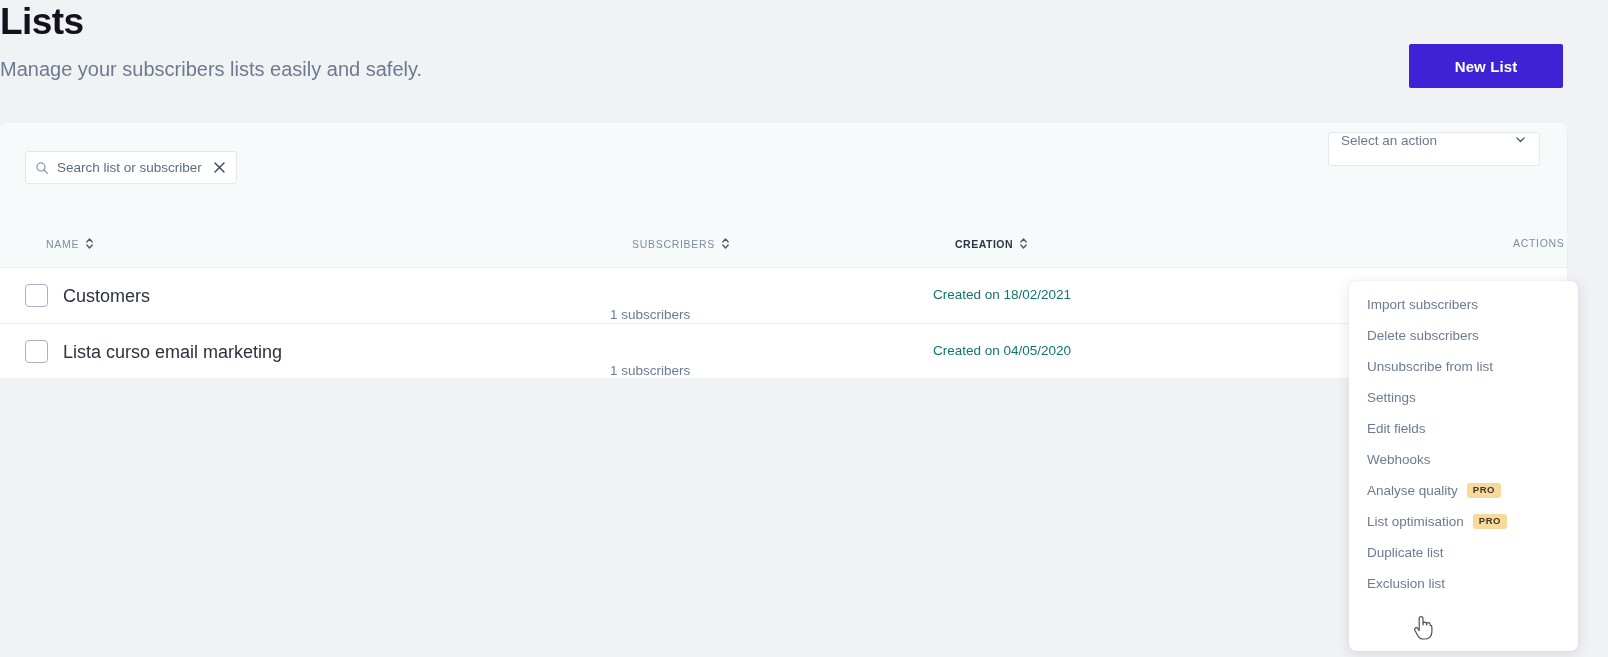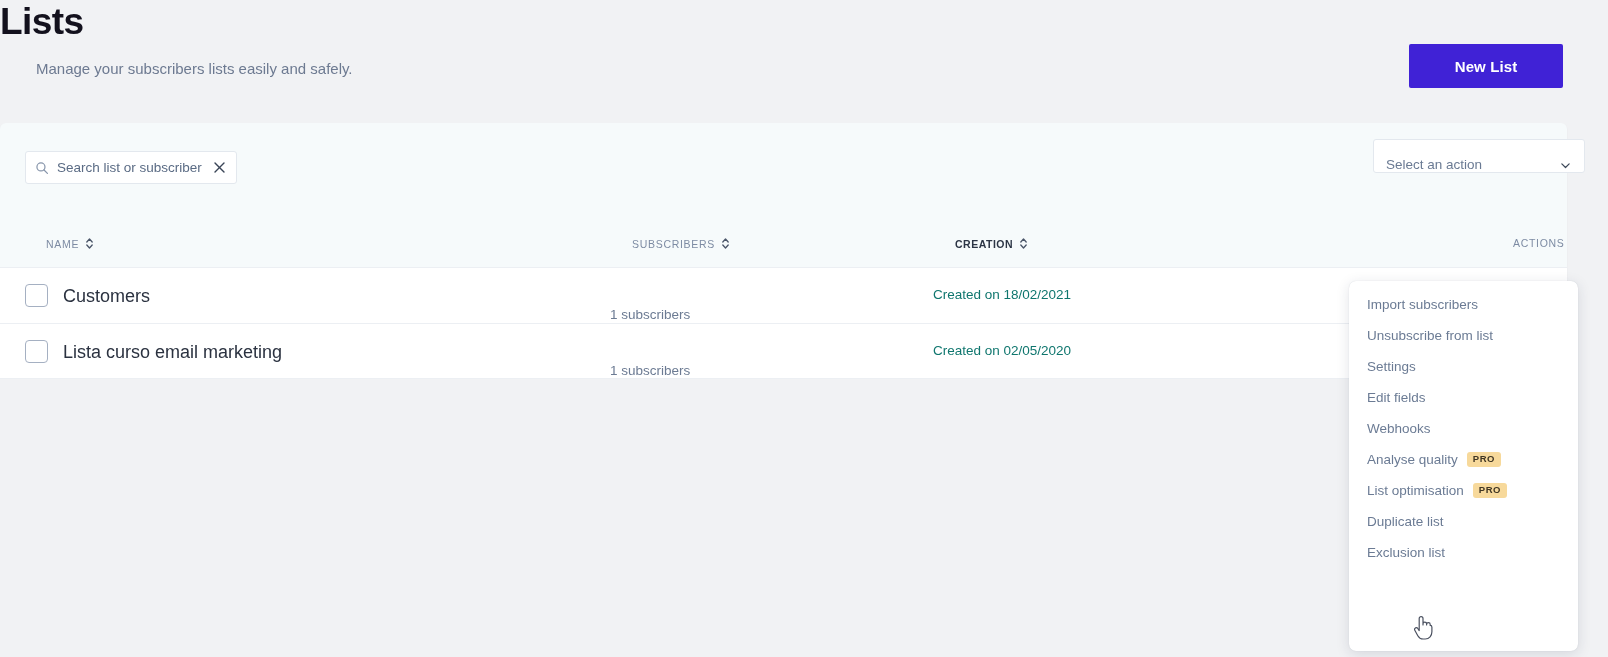--- a/index.html
+++ b/index.html
@@ -33,24 +33,23 @@
     font-weight: 700;
     color: #13111d;
     letter-spacing: -0.6px;
     line-height: 44px;
   }
 
   .page-subtitle {
     position: absolute;
     left: 0px;
     top: 58px;
-    font-size: 15px;
+    font-size: 20px;
     color: #6d7a91;
     line-height: 22px;
-    margin-left: 36px;
   }
 
   .new-list-button {
     position: absolute;
     left: 1409px;
     top: 0px;
     width: 154px;
     height: 44px;
     background: #4022d6;
     color: #ffffff;
@@ -125,31 +124,30 @@
     flex: 0 0 auto;
     width: 15px; height: 15px;
     color: #3a4557;
     cursor: pointer;
     display: block;
   }
 
   .action-select {
     position: absolute;
     left: 1328px;
-    top: 16px;
+    top: 9px;
     width: 212px;
     height: 34px;
     background: #ffffff;
     border: 1px solid #e3e8ee;
     border-radius: 3px;
     display: flex;
-    align-items: flex-end;
+    align-items: flex-start;
     padding: 0 12px;
     cursor: pointer;
-    margin-left: 45px;
   }
 
   .action-select-label {
     flex: 1 1 auto;
     font-size: 13.5px;
     color: #6a7a93;
   }
 
   .chevron-down {
     width: 13px; height: 13px;
@@ -387,30 +385,33 @@
       <div class="row-name">Customers</div>
       <div class="row-subscribers">1 subscribers</div>
       <div class="row-creation">Created on 18/02/2021</div>
       <div class="row-actions-btn">•••</div>
     </div>
 
     <div class="row">
       <div class="row-checkbox"></div>
       <div class="row-name">Lista curso email marketing</div>
       <div class="row-subscribers">1 subscribers</div>
-      <div class="row-creation">Created on 02/05/2020</div>
+      <div class="row-creation">Created on 04/05/2020</div>
       <div class="row-actions-btn">•••</div>
     </div>
 
   </div>
 </div>
 
 <div class="dropdown-menu">
   <div class="menu-item">
     <span>Import subscribers</span>
+  </div>
+  <div class="menu-item">
+    <span>Delete subscribers</span>
   </div>
   <div class="menu-item">
     <span>Unsubscribe from list</span>
   </div>
   <div class="menu-item">
     <span>Settings</span>
   </div>
   <div class="menu-item">
     <span>Edit fields</span>
   </div>

